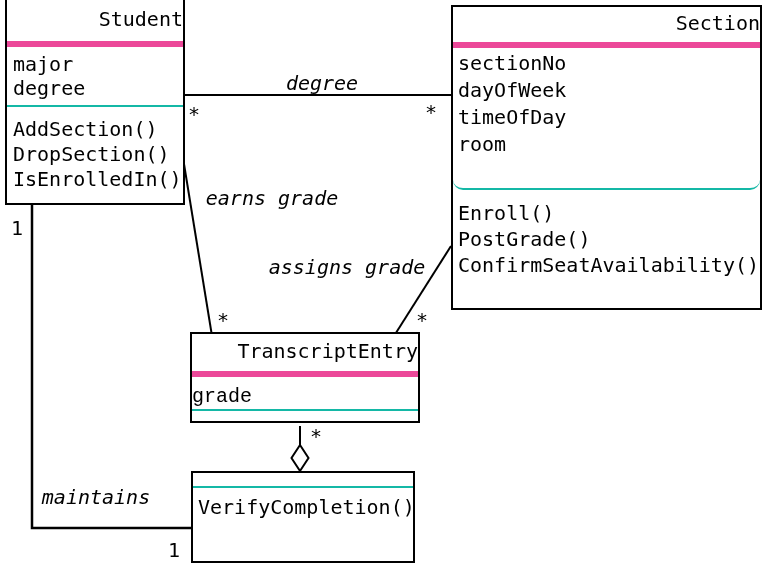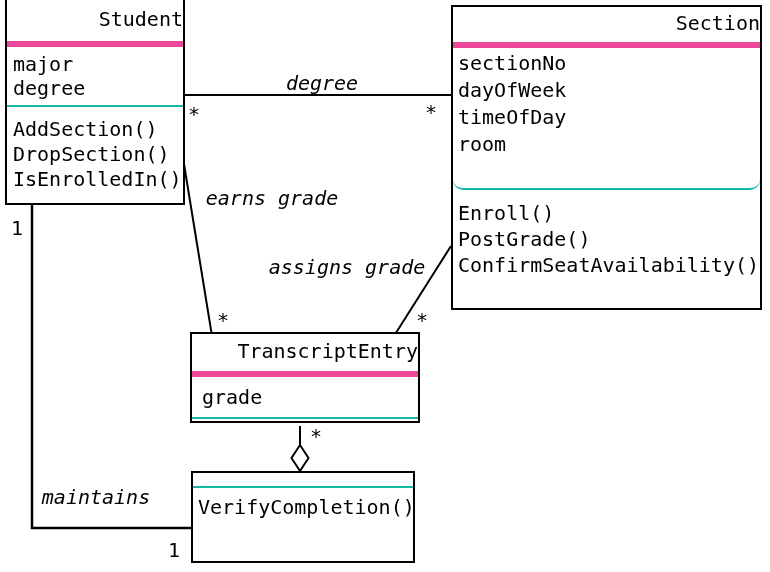--- a/index.html
+++ b/index.html
@@ -29,21 +29,21 @@
   .c-section{left:451px;top:5px;width:311px;height:305px;}
   .c-section .uml-title{height:35px;line-height:32px;}
   .c-section .attrs{height:142px;padding:2px 4px 0 5px;border-radius:10px;}
   .c-section .attrs .member{line-height:27px;}
   .c-section .methods{padding:10px 2px 0 5px;}
   .c-section .methods .member{line-height:26px;}
 
   
   .c-tentry{left:190px;top:332px;width:230px;height:91px;}
   .c-tentry .uml-title{height:37px;line-height:34px;}
-  .c-tentry .attrs{height:42px;padding:0 4px 0 10px;}
+  .c-tentry .attrs{height:34px;padding:0 4px 0 0;font-family:Liberation Mono, monospace;}
   .c-tentry .attrs .member{line-height:40px;}
   .c-tentry .empty{height:8px;}
 
   
   .c-transcript{left:191px;top:471px;width:224px;height:92px;}
   .c-transcript .uml-title{height:34px;line-height:31px;}
   .c-transcript .empty{height:15px;}
   .c-transcript .methods{padding:0 2px 0 5px;}
   .c-transcript .methods .member{line-height:39px;}
 

